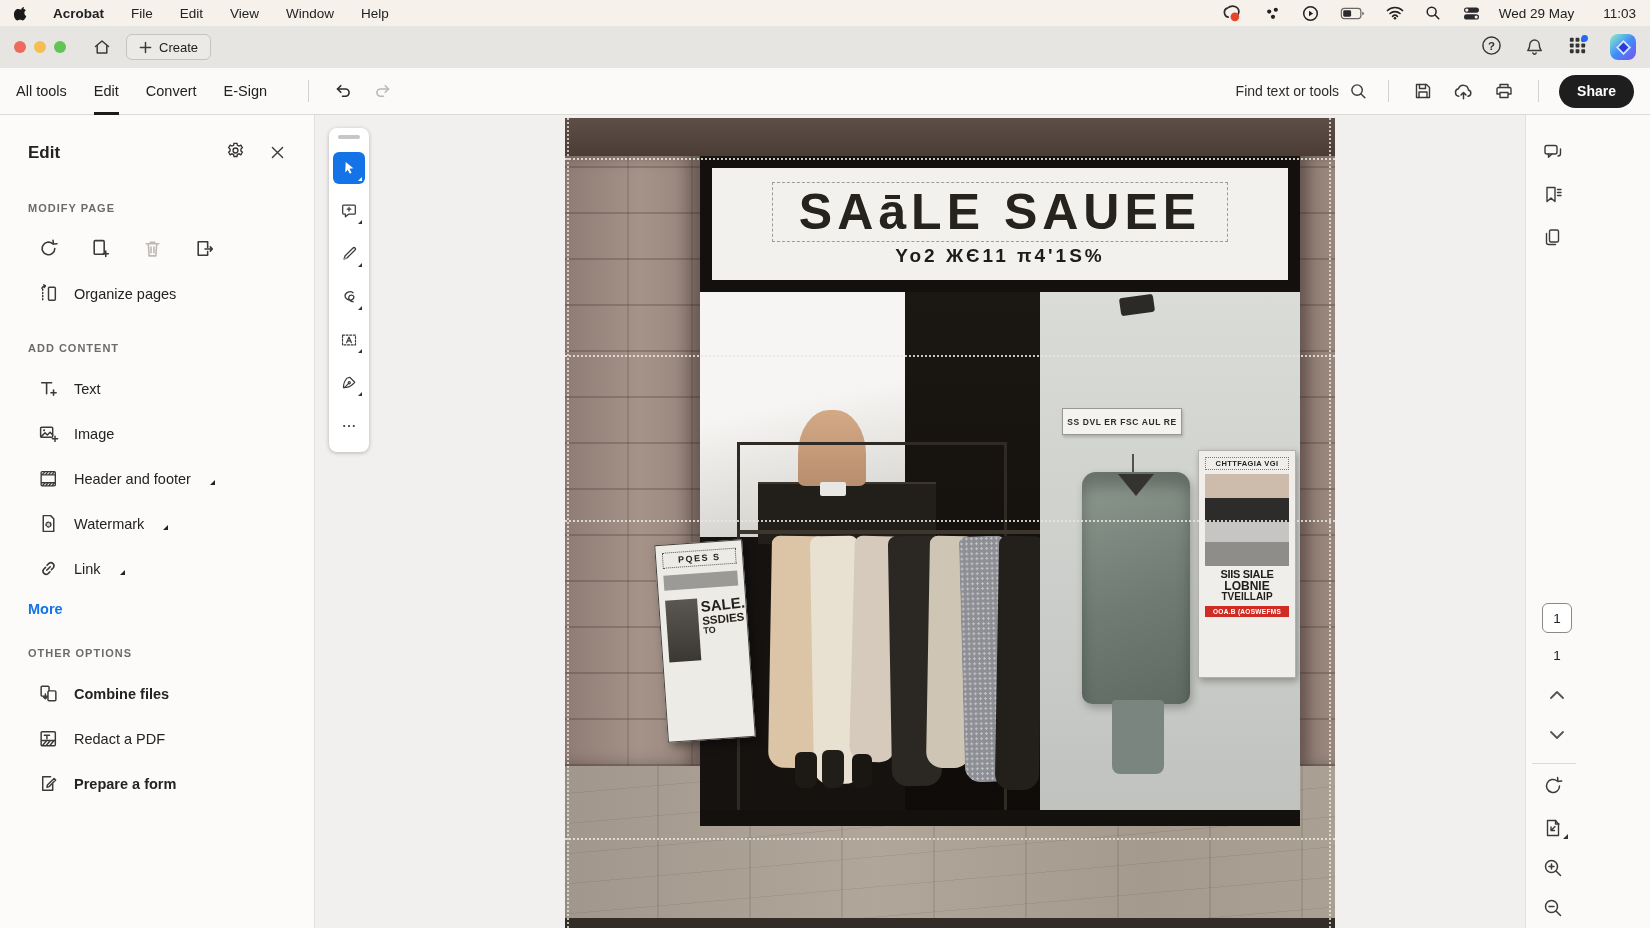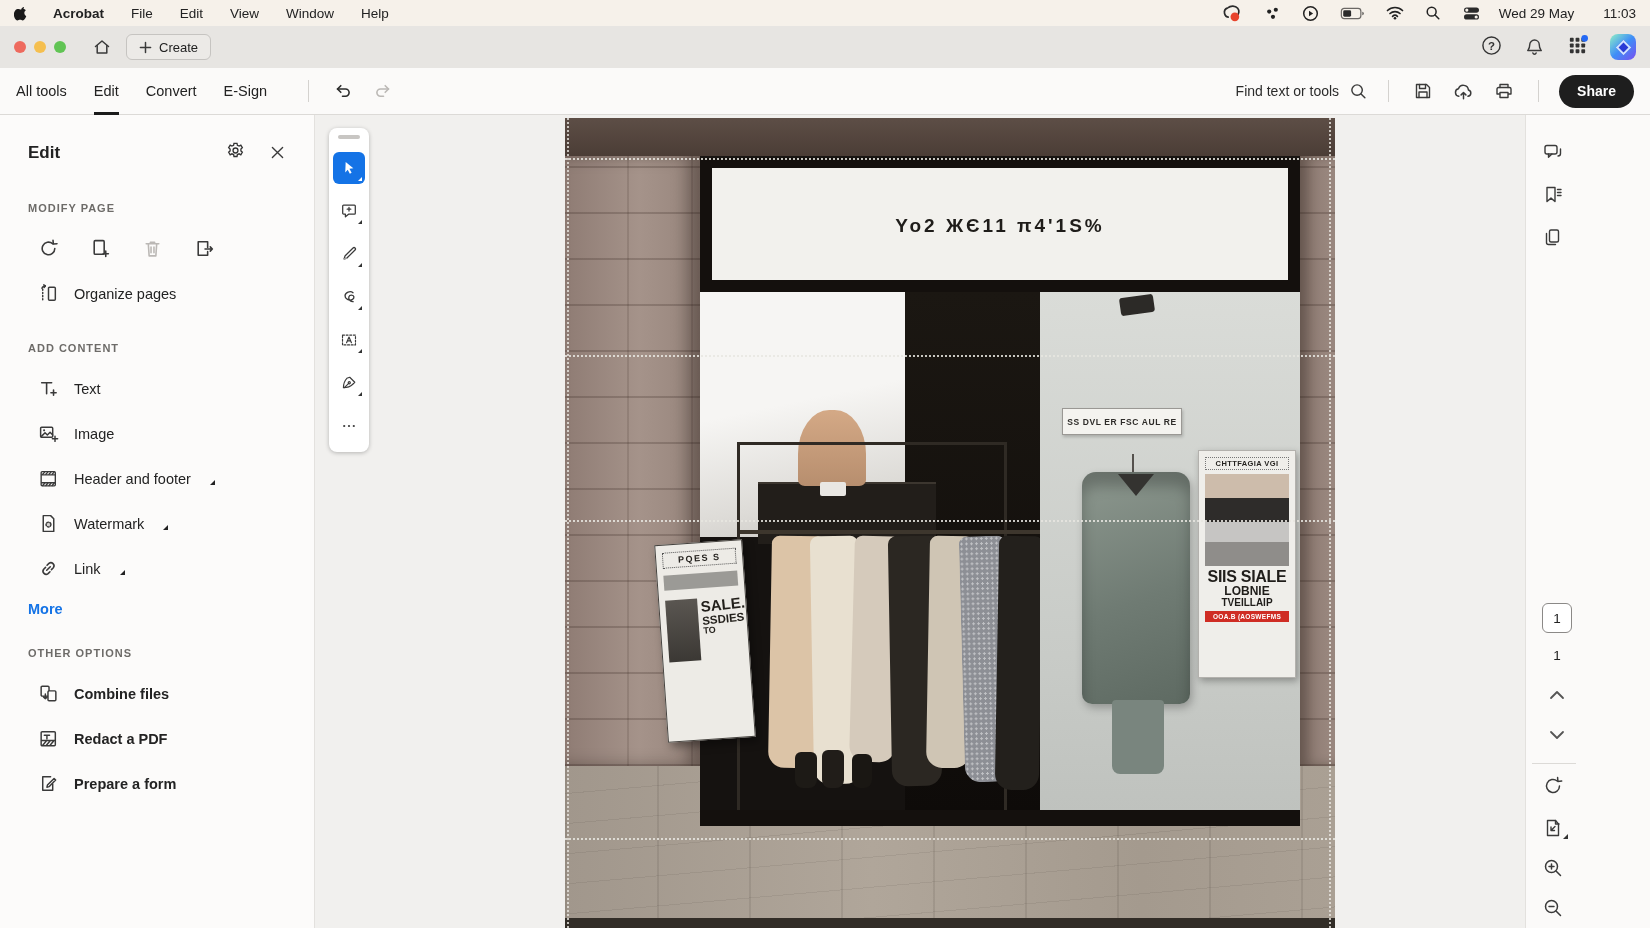--- a/index.html
+++ b/index.html
@@ -335,21 +335,21 @@
 
     <div class="seclab" style="margin-top:30px">OTHER OPTIONS</div>
     <div class="prow" style="font-weight:700">
       <svg class="ic" viewBox="0 0 20 20" width="21" height="21" style="stroke-width:1.4">
           <rect x="3" y="3" width="7.5" height="9.5" rx="1"></rect>
           <rect x="9.5" y="7.5" width="7.5" height="9.5" rx="1" fill="#fcfbfa"></rect>
           <path d="M7 10.5v4.5M5.2 13.2L7 15l1.8-1.8"></path>
         </svg>
       <span>Combine files</span>
     </div>
-    <div class="prow" style="font-weight:700">
+    <div class="prow" style="font-weight:400">
       <svg class="ic" viewBox="0 0 20 20" width="21" height="21" style="stroke-width:1.4">
           <rect x="3" y="3.5" width="13.5" height="13.5" rx="1"></rect>
           <path d="M6 7h5M8.5 7v3.5"></path>
           <path d="M3.5 12h12.5M4.5 16.4l3.4-4M8 16.4l3.4-4M11.5 16.4l3.4-4"></path>
         </svg>
       <span>Redact a PDF</span>
     </div>
     <div class="prow" style="font-weight:600">
       <svg class="ic" viewBox="0 0 20 20" width="21" height="21" style="stroke-width:1.4">
           <path d="M14 10.5v6H4.5v-13H12"></path>
@@ -427,20 +427,21 @@
       <div class="abs" style="left:0;top:38px;width:135px;height:610px;background:
         repeating-linear-gradient(0deg, rgba(46,30,24,.22) 0 2px, transparent 2px 46px),
         repeating-linear-gradient(90deg, transparent 0 62px, rgba(46,30,24,.14) 62px 64px),
         linear-gradient(90deg,#8f7c74,#a5938a 55%,#97857c);box-shadow:inset -12px 0 16px rgba(20,12,8,.35)"></div>
       <div class="abs" style="left:735px;top:38px;width:35px;height:610px;background:
         repeating-linear-gradient(0deg, rgba(46,30,24,.22) 0 2px, transparent 2px 46px),
         linear-gradient(90deg,#8a776f,#9c8a81);box-shadow:inset 8px 0 12px rgba(20,12,8,.3)"></div>
 
       <div class="abs" style="left:135px;top:40px;width:600px;height:134px;background:#14100d">
         <div class="abs" style="left:12px;top:10px;right:12px;bottom:12px;background:#f2f1ed;display:flex;flex-direction:column;align-items:center;justify-content:center">
+          <div class="signttl">SAāLE SAUEE</div>
           <div class="signsub">Yo2 ЖЄ11 π4'1S%</div>
         </div>
       </div>
 
       <div class="abs" style="left:135px;top:174px;width:600px;height:520px;background:#151210;overflow:hidden">
         <div class="abs" style="left:0;top:0;width:205px;height:245px;background:linear-gradient(168deg,#f6f5f3 45%,#dddbd7 80%,#c9c7c3)"></div>
         <div class="abs" style="left:205px;top:0;width:135px;height:520px;background:linear-gradient(#1b1712,#0e0b09)"></div>
 
         <div class="abs" style="left:58px;top:190px;width:178px;height:62px;background:#221e1a;border-top:2px solid #3c362f"></div>
         <div class="abs" style="left:98px;top:118px;width:68px;height:76px;background:linear-gradient(#d4a986,#b78e6e);border-radius:46% 46% 10% 10%/58% 58% 8% 8%"></div>
@@ -468,21 +469,21 @@
 
         <div class="abs" style="left:432px;top:162px;width:2px;height:20px;background:#55514d"></div>
         <div class="abs" style="left:382px;top:180px;width:108px;height:232px;background:linear-gradient(160deg,#8d988f,#6f7b73 55%,#5e6a62);border-radius:14px 14px 10px 10px;box-shadow:inset 0 14px 14px rgba(0,0,0,.25),2px 4px 8px rgba(0,0,0,.25)"></div>
         <div class="abs" style="left:418px;top:182px;width:36px;height:22px;background:#343330;clip-path:polygon(0 0,100% 0,50% 100%)"></div>
         <div class="abs" style="left:412px;top:408px;width:52px;height:74px;background:#79857e;border-radius:4px 4px 8px 8px"></div>
 
         <div class="abs" style="left:498px;top:158px;width:98px;height:228px;background:#efeeea;border:1px solid #b3b1ad;box-shadow:2px 3px 7px rgba(0,0,0,.3);padding:6px 6px 4px;display:flex;flex-direction:column">
           <div style="font-size:7.5px;font-weight:700;letter-spacing:.4px;text-align:center;color:#24221f;border:1px dotted #777;padding:1px 0">CHTTFAGIA VGI</div>
           <div style="margin-top:4px;height:92px;background:linear-gradient(180deg,#cdbcab 0 26%,#2e2c2a 26% 52%,#c6c5c3 52% 74%,#8f8d8a 74%)"></div>
           <div style="margin-top:3px;line-height:1.02;color:#1f1d1a;font-weight:700;text-align:center">
-            <div style="font-size:16px;letter-spacing:-.3px">SIIS SIALE</div>
+            <div style="font-size:11px;letter-spacing:-.3px">SIIS SIALE</div>
             <div style="font-size:12px">LOBNIE</div>
             <div style="font-size:10px">TVEILLAIP</div>
           </div>
           <div style="margin-top:3px;background:#cf2d24;color:#fff;font-size:6.5px;font-weight:700;text-align:center;padding:2px 0;letter-spacing:.3px">OOA.B (AOSWEFMS</div>
         </div>
       </div>
 
       <div class="abs" style="left:135px;top:692px;width:600px;height:16px;background:#14100d"></div>
 
       <div class="abs" style="left:96px;top:424px;width:88px;height:198px;background:#edebe6;border:1px solid #45423e;box-shadow:3px 5px 9px rgba(0,0,0,.35);transform:rotate(-4deg);padding:7px 6px">

